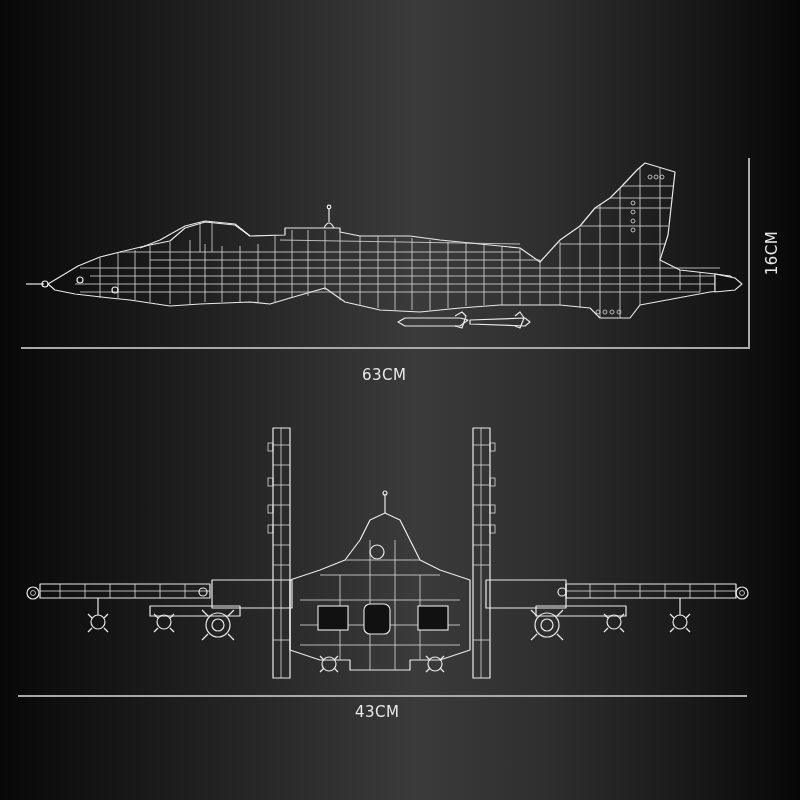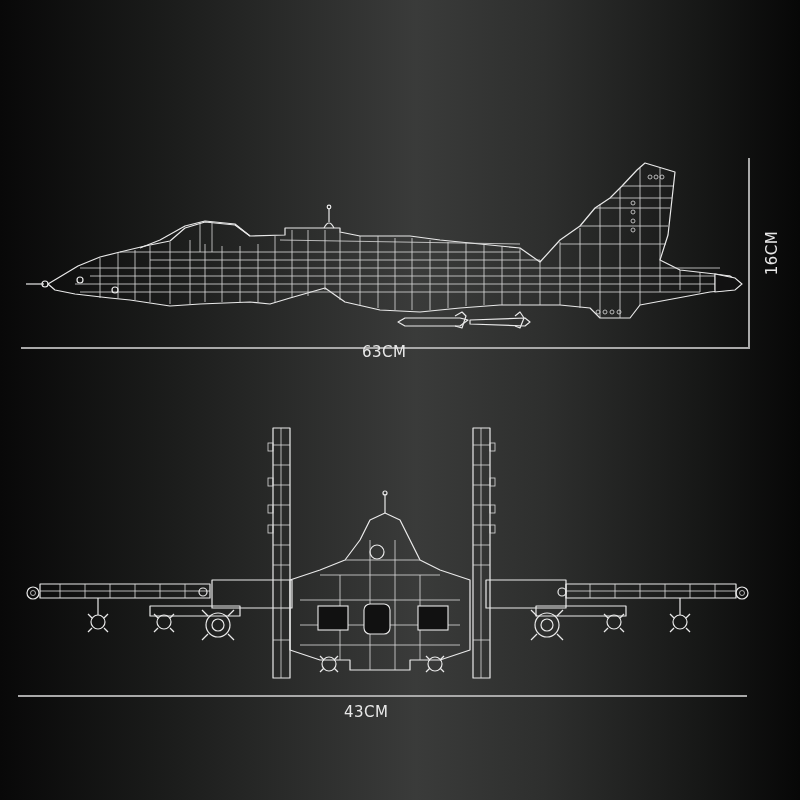--- a/index.html
+++ b/index.html
@@ -20,22 +20,22 @@
       width: 800px; height: 800px;
     }
     .dim-label {
       position: absolute;
       color: #e8e8e8;
       font-family: "DejaVu Sans", sans-serif;
       font-size: 15px;
       letter-spacing: 0.5px;
       white-space: nowrap;
     }
-    .dim-label.side-length { left: 362px; top: 343px; }
-    .dim-label.wingspan   { left: 344px; top: 703px; }
+    .dim-label.side-length { left: 362px; top: 366px; }
+    .dim-label.wingspan   { left: 355px; top: 703px; }
     .dim-label.height {
       left: 742px;
       top: 244px;
       transform: rotate(-90deg);
       transform-origin: center center;
       width: 60px;
       text-align: center;
     }
     .dim-line { position: absolute; background: #a9a9a9; }
     .dim-line.side-h { left: 21px; top: 347px; width: 729px; height: 2px; }

